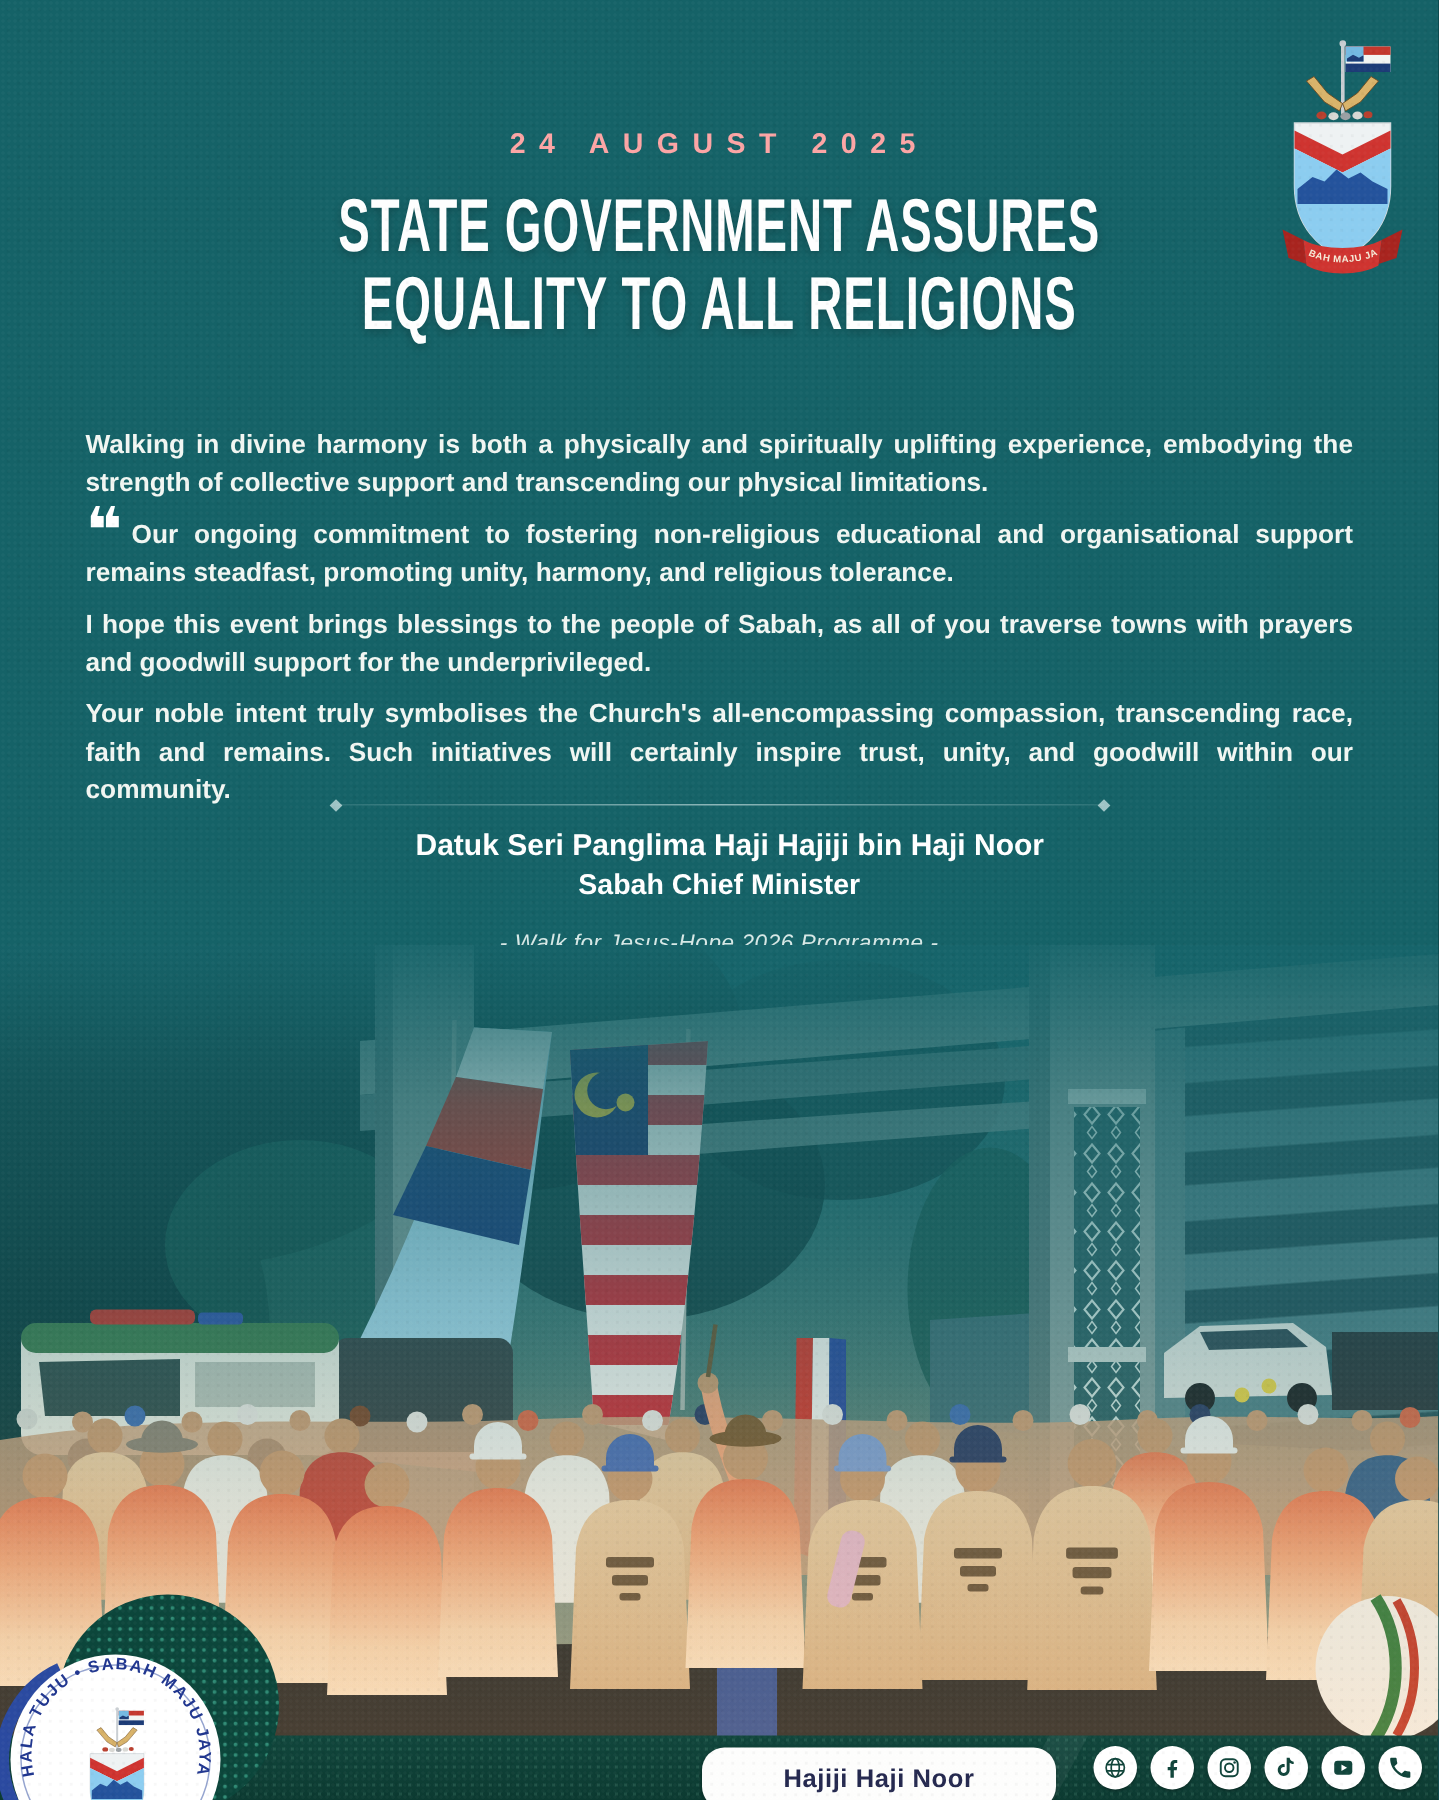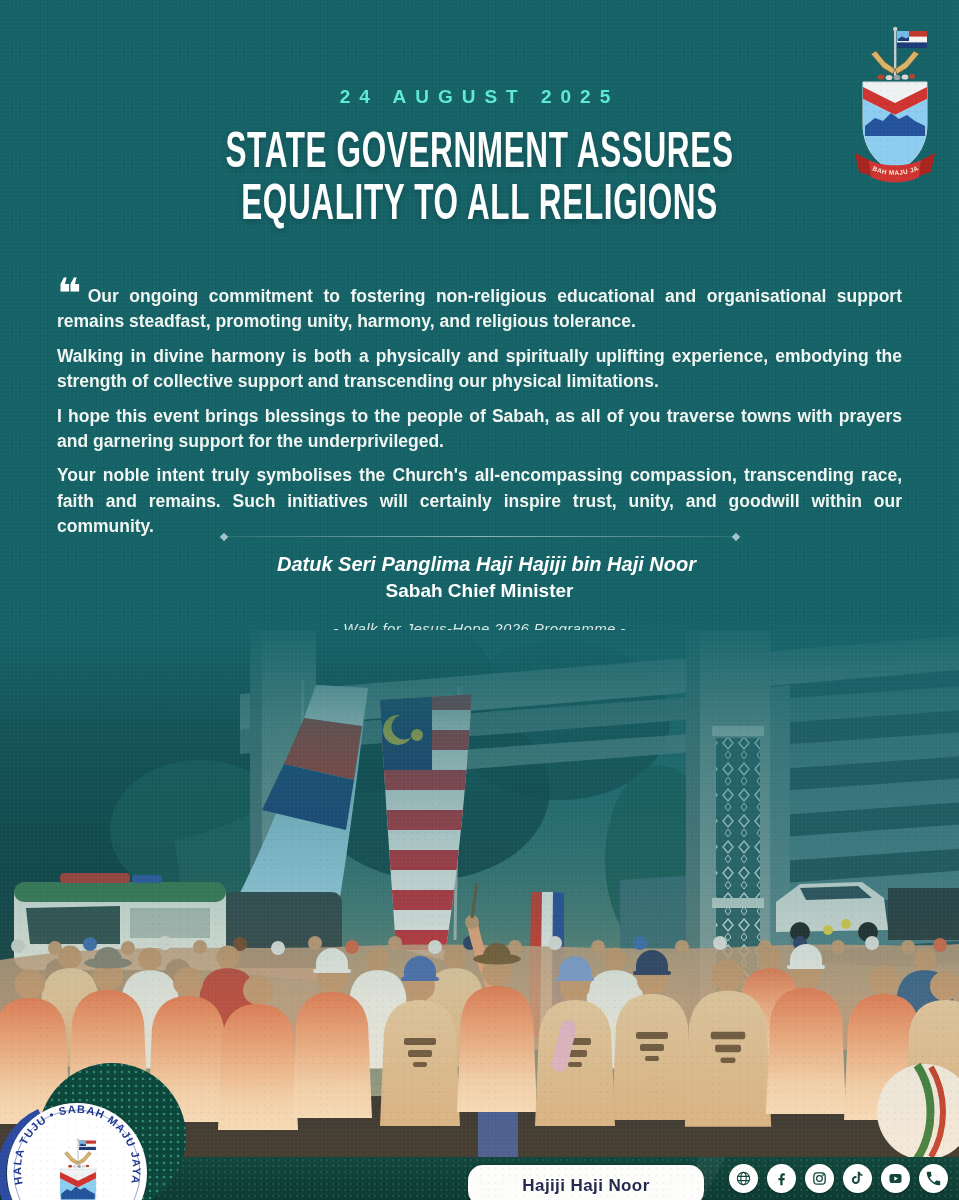--- a/index.html
+++ b/index.html
@@ -9,37 +9,37 @@
     background:
       radial-gradient(130% 95% at 28% 12%, #227f85 0%, #1a7076 34%, #14616 6 0%, #146166 58%, #0f5257 80%, #0c474d 100%);
     background-color:#156267;
   }
   .grain{position:absolute;inset:0;z-index:8;pointer-events:none;opacity:.55;
     background-image:
       radial-gradient(rgba(255,255,255,.05) 1px, transparent 1.2px),
       radial-gradient(rgba(0,0,0,.06) 1px, transparent 1.2px);
     background-size:4px 4px,7px 7px;background-position:0 0,2px 3px;}
   .date{position:absolute;top:86px;left:0;width:100%;text-align:center;z-index:2;
-    color:#5eead4;font-size:19px;font-weight:600;letter-spacing:9px;}
+    color:#fca5a5;font-size:19px;font-weight:600;letter-spacing:9px;}
   .headline{position:absolute;top:124px;left:0;width:100%;z-index:2;text-align:center;
     color:#fdfefe;font-weight:800;font-size:50px;line-height:52px;margin:0;
     text-shadow:0 2px 8px rgba(0,0,0,.22);}
   .headline span{display:block;transform:scaleX(.63);transform-origin:50% 50%;white-space:nowrap;letter-spacing:1px;}
   .quote{position:absolute;top:284px;left:57px;width:845px;z-index:2;
     color:#f1f6f2;font-size:17.5px;font-weight:700;line-height:1.45;text-align:justify;}
   .quote p{margin:0 0 9px 0;}
   .qmark{font-size:42px;line-height:0;vertical-align:-6px;margin-right:10px;color:#ffffff;
     font-family:"DejaVu Sans",sans-serif;letter-spacing:-4px;}
   .attribution{position:absolute;top:536px;left:0;width:100%;z-index:2;text-align:center;color:#ffffff;}
   .divider{position:relative;width:512px;height:1px;margin:0 auto 16px auto;
     background:linear-gradient(90deg,rgba(205,228,228,.12),rgba(205,228,228,.65),rgba(205,228,228,.12));}
   .divider::before,.divider::after{content:"";position:absolute;top:-2.5px;width:6px;height:6px;
     background:rgba(205,228,228,.75);transform:rotate(45deg);}
   .divider::before{left:-3px}.divider::after{right:-3px}
-  .attr-name{font-size:20px;font-weight:800;margin:0 0 4px 14px;font-style:italic;}
+  .attr-name{font-size:20px;font-weight:800;margin:0 0 4px 14px;}
   .attr-title{font-size:19px;font-weight:800;margin:0 0 18px 0;}
   .attr-prog{font-size:15px;font-style:italic;font-weight:400;color:#d7e8e6;letter-spacing:.4px;}
   .crest-topright{position:absolute;left:845px;top:14px;z-index:3;}
   .photo{position:absolute;left:0;top:630px;width:959px;height:528px;z-index:2;}
   .photo svg{display:block;}
   .footer-bar{position:absolute;left:0;top:1157px;width:959px;height:43px;z-index:4;
     background:linear-gradient(180deg,#11463c,#0c3a31);}
   .footer-bar::before{content:"";position:absolute;inset:0;
     background-image:radial-gradient(rgba(120,185,160,.16) 1px, transparent 1.2px);
     background-size:6px 6px;}
@@ -101,23 +101,23 @@
   </svg>
 
   <div class="date">24 AUGUST 2025</div>
 
   <h1 class="headline">
     <span>STATE GOVERNMENT ASSURES</span>
     <span>EQUALITY TO ALL RELIGIONS</span>
   </h1>
 
   <section class="quote">
+    <p>Walking in divine harmony is both a physically and spiritually uplifting experience, embodying the strength of collective support and transcending our physical limitations.</p>
     <p><span class="qmark">❝</span><span>Our ongoing commitment to fostering non-religious educational and organisational support remains steadfast, promoting unity, harmony, and religious tolerance.</span></p>
-    <p>Walking in divine harmony is both a physically and spiritually uplifting experience, embodying the strength of collective support and transcending our physical limitations.</p>
-    <p>I hope this event brings blessings to the people of Sabah, as all of you traverse towns with prayers and garnering support for the underprivileged.</p>
+    <p>I hope this event brings blessings to the people of Sabah, as all of you traverse towns with prayers and goodwill support for the underprivileged.</p>
     <p>Your noble intent truly symbolises the Church's all-encompassing compassion, transcending race, faith and remains. Such initiatives will certainly inspire trust, unity, and goodwill within our community.</p>
   </section>
 
   <div class="attribution">
     <div class="divider"></div>
     <div class="attr-name">Datuk Seri Panglima Haji Hajiji bin Haji Noor</div>
     <div class="attr-title">Sabah Chief Minister</div>
     <div class="attr-prog">-  Walk for Jesus-Hope 2026 Programme  -</div>
   </div>
 

